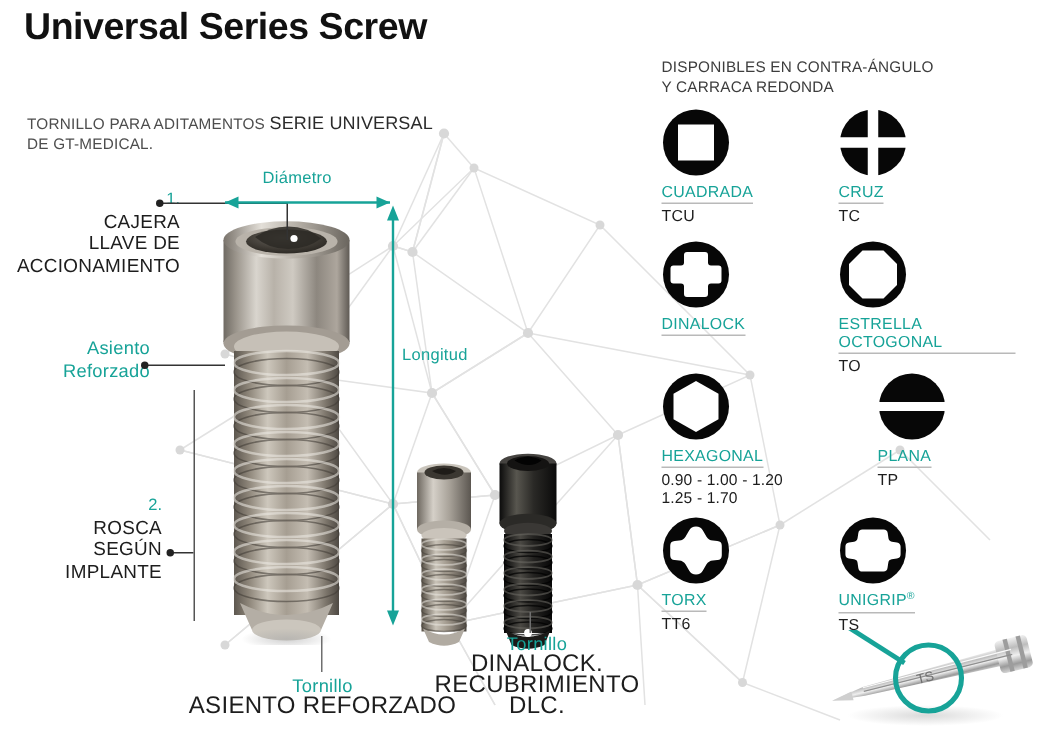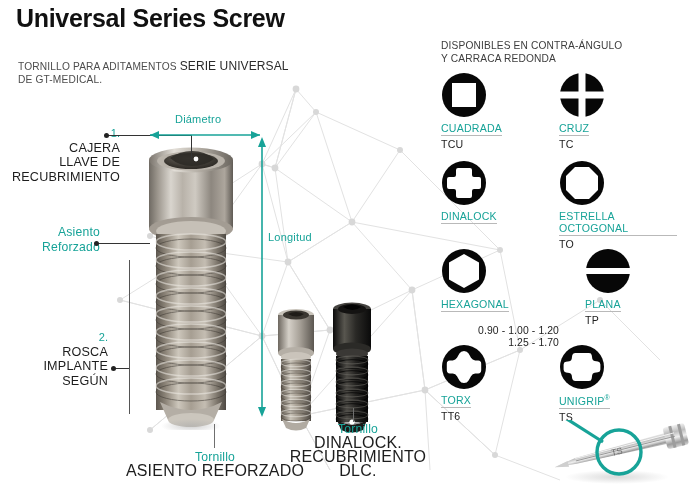--- a/index.html
+++ b/index.html
@@ -8,21 +8,21 @@
 
   .stage{position:absolute;inset:0;width:700px;height:500px;}
 
   
   .netbg{position:absolute;left:0;top:0;width:700px;height:500px;z-index:0;}
 
   
   .title{position:absolute;left:16px;top:4px;font-size:25px;font-weight:bold;
          letter-spacing:-0.3px;color:#111;z-index:6;}
 
-  .intro{position:absolute;left:18px;top:60px;z-index:6;line-height:13px;}
+  .intro{position:absolute;left:18px;top:76px;z-index:6;line-height:13px;}
   .intro .l1{font-size:10.2px;color:#4d4d4d;letter-spacing:.15px;}
   .intro .l1 b{font-size:12px;color:#2b2b2b;font-weight:400;letter-spacing:.1px;}
   .intro .l2{font-size:10.2px;color:#4d4d4d;letter-spacing:.15px;}
 
   
   .callout{position:absolute;z-index:7;text-align:right;line-height:14.5px;}
   .callout .num{color:#17a398;font-size:11px;}
   .callout .big{font-size:12.6px;color:#1d1d1d;letter-spacing:.2px;}
   .callout .teal{font-size:12.2px;color:#17a398;letter-spacing:.2px;}
 
@@ -49,22 +49,22 @@
          color:#3d3d3d;line-height:12.5px;letter-spacing:.15px;}
 
   .drives{position:absolute;left:441px;top:72px;width:250px;z-index:6;}
   .drive{position:absolute;width:118px;}
   .drive .ico{width:46px;height:46px;display:block;}
   .drive .nm{display:inline-block;color:#17a398;font-size:10.6px;
              letter-spacing:.2px;border-bottom:1.6px solid #b9b9b9;
              padding-bottom:1px;margin-top:4px;}
   .drive .nm sup{font-size:7px;vertical-align:super;}
   .drive .code{font-size:10.6px;color:#1d1d1d;margin-top:2px;letter-spacing:.2px;}
-  .drive .sizes{font-size:10.4px;color:#1d1d1d;margin-top:13px;line-height:12px;
-                letter-spacing:.1px;text-align:right;}
+  .drive .sizes{font-size:10.4px;color:#1d1d1d;margin-top:3px;line-height:12px;
+                letter-spacing:.1px;}
 </style>
 </head>
 <body>
 
 <div class="stage">
 
   <svg class="netbg" viewBox="0 0 700 500">
     <g stroke="#e2e2e2" stroke-width="1" fill="none">
       <path d="M296,89 L275,168 L316,112 Z"></path>
       <path d="M275,168 L296,89 L262,164"></path>
@@ -285,38 +285,38 @@
         <ellipse cx="27" cy="117" rx="16" ry="3.9"></ellipse>
     </g>
     <path d="M12,122 q15,9 30,0 l-4,10 q-11,5 -22,0 Z" fill="#1b1a18"></path>
     <circle cx="27" cy="124" r="2.6" fill="#fff"></circle>
   </svg>
 
   <div class="callout c1">
     <div class="num">1.</div>
     <div class="big">CAJERA</div>
     <div class="big">LLAVE DE</div>
-    <div class="big">RECUBRIMIENTO</div>
+    <div class="big">ACCIONAMIENTO</div>
   </div>
   <div class="dot" style="left:104px;top:133px;"></div>
   <div class="leader" style="left:108px;top:135px;width:84px;"></div>
   <div class="leader" style="left:191px;top:135px;width:1px;height:25px;background:#333;"></div>
 
   <div class="callout c2">
     <div class="teal">Asiento</div>
     <div class="teal">Reforzado</div>
   </div>
   <div class="dot" style="left:94px;top:241px;"></div>
   <div class="leader" style="left:98px;top:243px;width:52px;"></div>
 
   <div class="callout c3">
     <div class="num">2.</div>
     <div class="big">ROSCA</div>
+    <div class="big">SEGÚN</div>
     <div class="big">IMPLANTE</div>
-    <div class="big">SEGÚN</div>
   </div>
   <div class="dot" style="left:111px;top:366px;"></div>
   <div class="leader" style="left:115px;top:368px;width:14px;"></div>
   <div class="vbar" style="left:129px;top:260px;height:154px;"></div>
 
   <div class="dimlbl" style="left:175px;top:113px;">Diámetro</div>
   <svg style="position:absolute;left:140px;top:128px;width:130px;height:14px;z-index:8;" viewBox="0 0 130 14">
     <line x1="10" y1="7" x2="120" y2="7" stroke="#17a398" stroke-width="1.6"></line>
     <path d="M10,7 L19,3 L19,11 Z" fill="#17a398"></path>
     <path d="M120,7 L111,3 L111,11 Z" fill="#17a398"></path>

